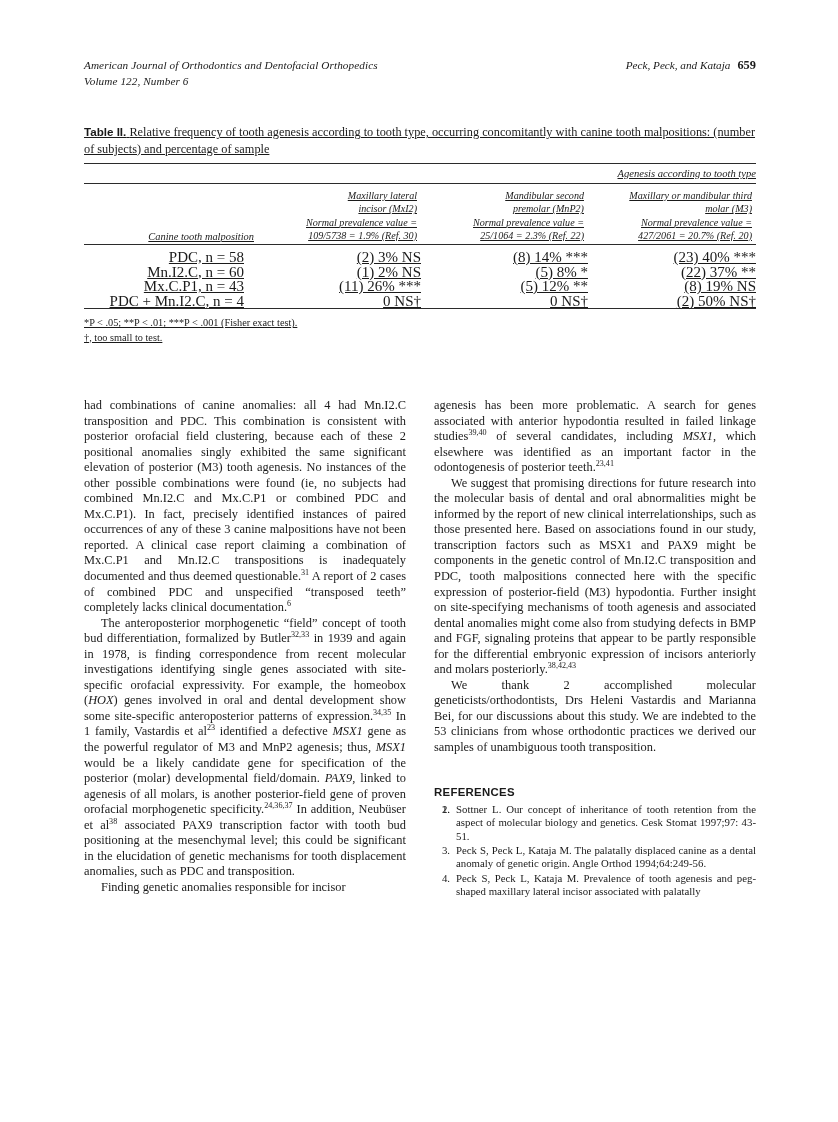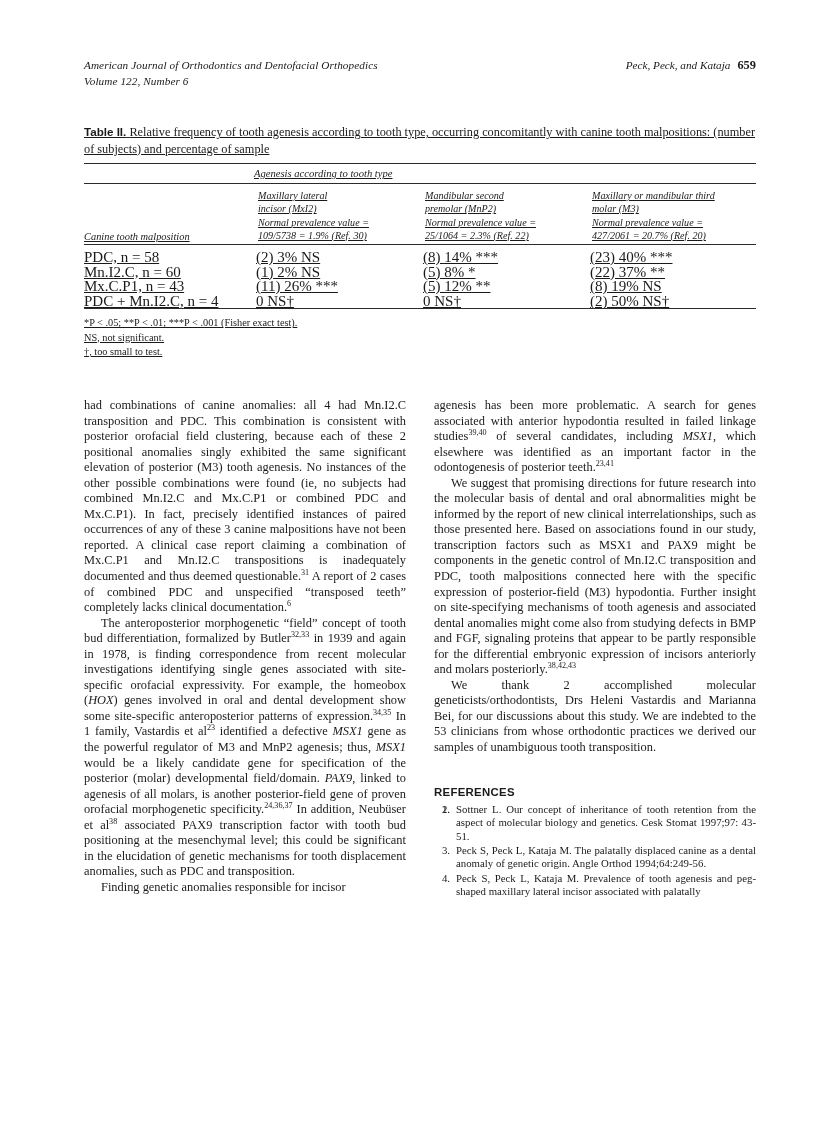--- a/index.html
+++ b/index.html
@@ -76,21 +76,21 @@
   }
   table.data {
     width: 100%;
     border-collapse: collapse;
     font-size: 10.4px;
   }
   table.data td, table.data th {
     padding: 0;
     vertical-align: bottom;
     font-weight: normal;
-    text-align: left;
+    text-align: right;
   }
   .rule-top td {
     border-top: 1.7px solid #2b2b2b;
     height: 0;
     font-size: 0;
     line-height: 0;
   }
   .rule-mid td {
     border-top: 1.2px solid #2b2b2b;
     height: 0;
@@ -301,21 +301,20 @@
       </tr>
 
       <tr class="rule-bot">
         <td colspan="4"></td>
       </tr>
     </tbody>
       </table>
 
     <div class="tbl-foot">
       <div>*P &lt; .05; **P &lt; .01; ***P &lt; .001 (Fisher exact test).</div>
-      <div>NS, not significant.</div>
       <div>†, too small to test.</div>
     </div>
   </div>
 
   <div class="cols">
 
     <div class="col col-left">
 
       <p class="body"><span>had combinations of canine anomalies: all 4 had Mn.I2.C transposition and PDC. This combination is consistent with posterior orofacial field clustering, because each of these 2 positional anomalies singly exhibited the same significant elevation of posterior (M3) tooth agenesis. No instances of the other possible combinations were found (ie, no subjects had combined Mn.I2.C and Mx.C.P1 or combined PDC and Mx.C.P1). In fact, precisely identified instances of paired occurrences of any of these 3 canine malpositions have not been reported. A clinical case report claiming a combination of Mx.C.P1 and Mn.I2.C transpositions is inadequately documented and thus deemed questionable.</span><sup>31</sup><span> A report of 2 cases of combined PDC and unspecified “transposed teeth” completely lacks clinical documentation.</span><sup>6</sup></p>
 

